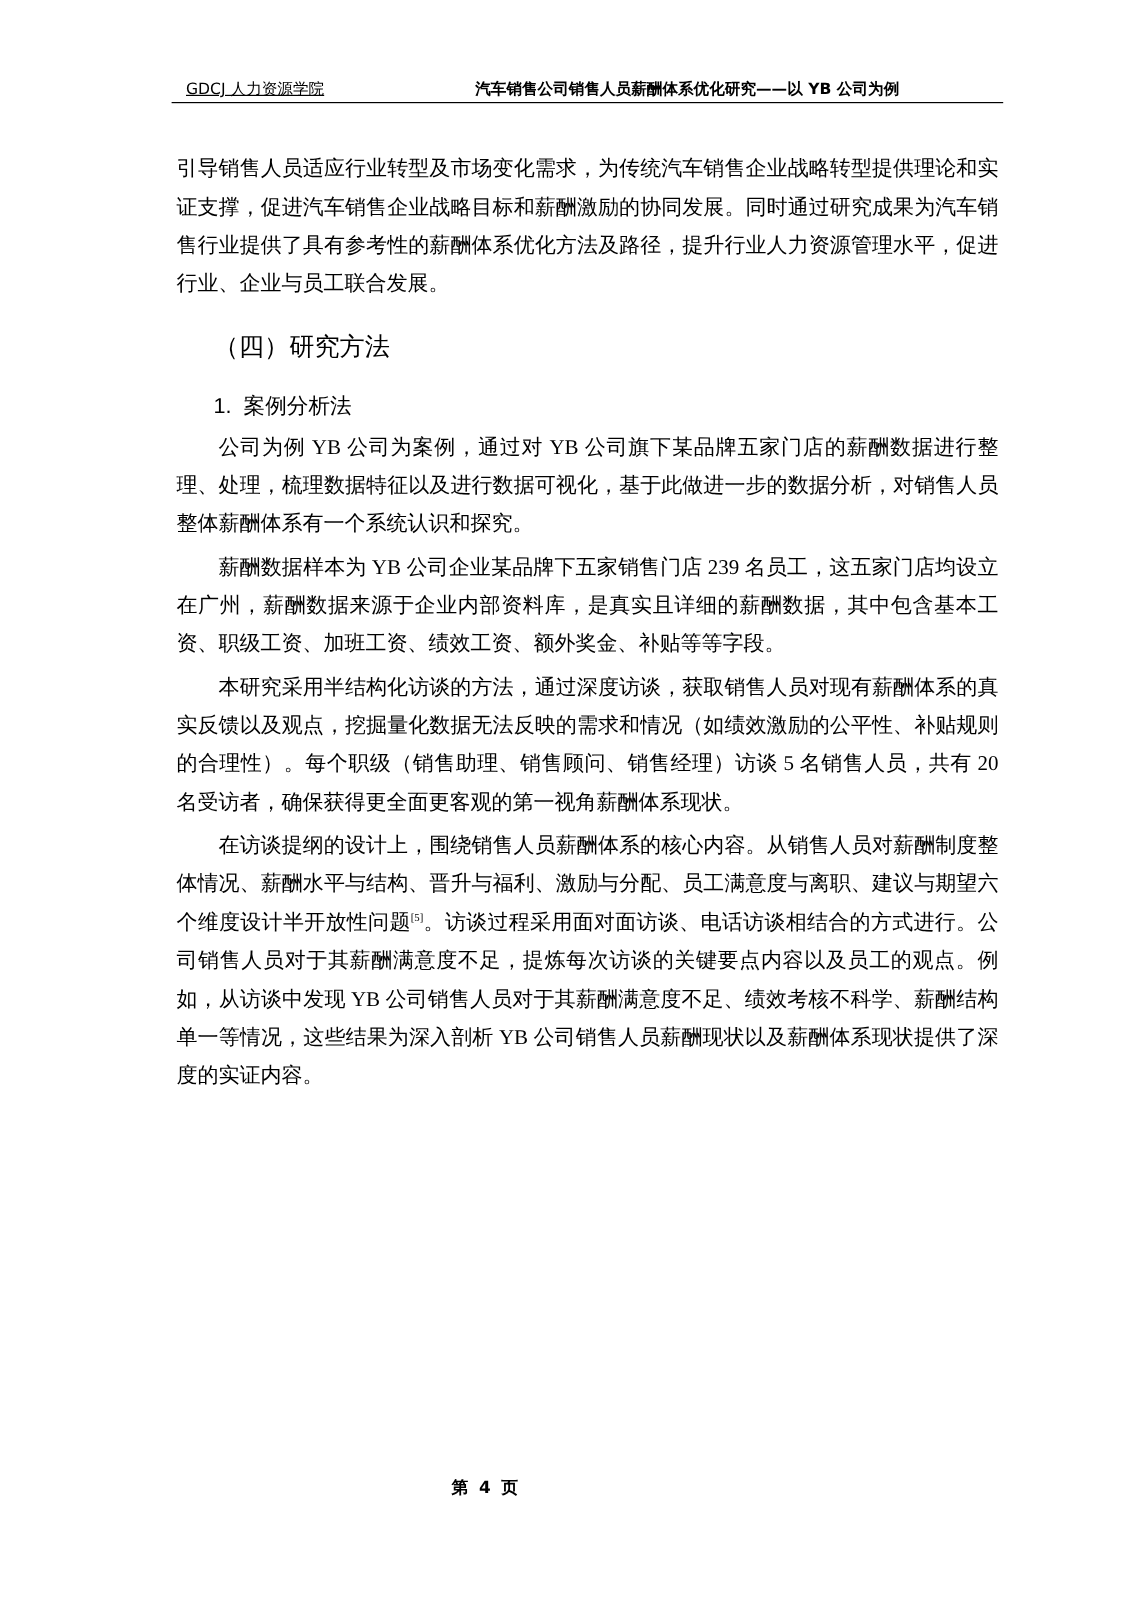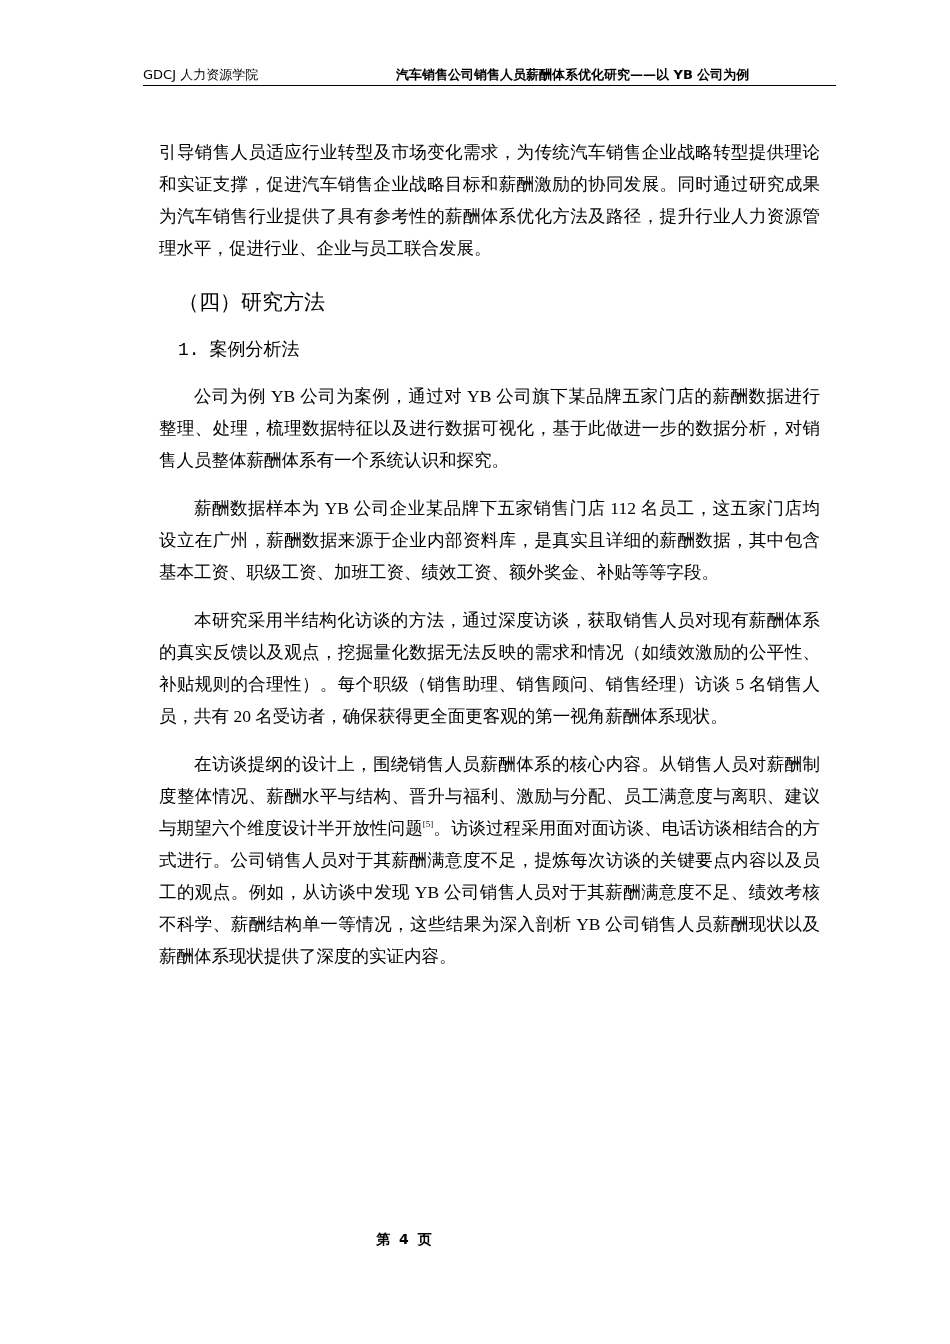--- a/index.html
+++ b/index.html
@@ -4,35 +4,35 @@
 <style>
   html, body { margin: 0; padding: 0; background: #ffffff; }
   body { width: 950px; height: 1344px; position: relative; overflow: hidden; color: #000; }
   .page { position: absolute; left: 0; top: 0; width: 950px; height: 1344px; background: #fff; }
   .header {
     position: absolute; left: 143px; top: 66px; width: 693px; height: 19px;
     border-bottom: 1.5px solid #000;
     font-family: "DejaVu Sans", "Liberation Sans", sans-serif;
     font-size: 13px; line-height: 18px;
   }
-  .header .left { position: absolute; left: 0; top: 0; }
+  .header .left { position: absolute; left: 12px; top: 0; text-decoration: underline; }
   .header .right { position: absolute; left: 253px; top: 0; white-space: nowrap; font-weight: bold; }
   .body {
     position: absolute; left: 143px; top: 120px; width: 693px;
     font-family: "Liberation Serif", "DejaVu Serif", serif;
     font-size: 17.5px; line-height: 32px; text-align: justify;
   }
-  .body p { margin: 16px; }
+  .body p { margin: 4px; }
   .indent { text-indent: 35px; }
   .h2 {
     font-family: Liberation Sans, sans-serif;
     font-size: 21px; line-height: 32px; margin: 22px 0 18px 35px !important;
   }
   .h3 {
-    font-family: Liberation Mono, monospace;
+    font-family: Liberation Sans, sans-serif;
     font-size: 18px; line-height: 28px; margin: 0 0 2px 35px !important;
   }
   .h3 .num { margin-right: 10px; }
   sup { font-size: 9px; line-height: 0; vertical-align: super; }
   .footer {
     position: absolute; left: 0; top: 1231px; width: 808px; text-align: center;
     font-family: "DejaVu Sans", "Liberation Sans", sans-serif;
     font-size: 14px; font-weight: bold; word-spacing: 4px;
   }
 </style>
@@ -48,20 +48,20 @@
 
   <div class="body">
     <p>引导销售人员适应行业转型及市场变化需求，为传统汽车销售企业战略转型提供理论和实证支撑，促进汽车销售企业战略目标和薪酬激励的协同发展。同时通过研究成果为汽车销售行业提供了具有参考性的薪酬体系优化方法及路径，提升行业人力资源管理水平，促进行业、企业与员工联合发展。</p>
 
     <p class="h2">（四）研究方法</p>
 
     <p class="h3">
       <span class="num">1.</span><span>案例分析法</span>
     </p>
     <p class="indent">公司为例 YB 公司为案例，通过对 YB 公司旗下某品牌五家门店的薪酬数据进行整理、处理，梳理数据特征以及进行数据可视化，基于此做进一步的数据分析，对销售人员整体薪酬体系有一个系统认识和探究。</p>
-    <p class="indent">薪酬数据样本为 YB 公司企业某品牌下五家销售门店 112 名员工，这五家门店均设立在广州，薪酬数据来源于企业内部资料库，是真实且详细的薪酬数据，其中包含基本工资、职级工资、加班工资、绩效工资、额外奖金、补贴等等字段。</p>
+    <p class="indent">薪酬数据样本为 YB 公司企业某品牌下五家销售门店 239 名员工，这五家门店均设立在广州，薪酬数据来源于企业内部资料库，是真实且详细的薪酬数据，其中包含基本工资、职级工资、加班工资、绩效工资、额外奖金、补贴等等字段。</p>
 
     <p class="indent">本研究采用半结构化访谈的方法，通过深度访谈，获取销售人员对现有薪酬体系的真实反馈以及观点，挖掘量化数据无法反映的需求和情况（如绩效激励的公平性、补贴规则的合理性）。每个职级（销售助理、销售顾问、销售经理）访谈 5 名销售人员，共有 20 名受访者，确保获得更全面更客观的第一视角薪酬体系现状。</p>
     <p class="indent"><span>在访谈提纲的设计上，围绕销售人员薪酬体系的核心内容。从销售人员对薪酬制度整体情况、薪酬水平与结构、晋升与福利、激励与分配、员工满意度与离职、建议与期望六个维度设计半开放性问题</span><sup>[5]</sup><span>。访谈过程采用面对面访谈、电话访谈相结合的方式进行。公司销售人员对于其薪酬满意度不足，提炼每次访谈的关键要点内容以及员工的观点。例如，从访谈中发现 YB 公司销售人员对于其薪酬满意度不足、绩效考核不科学、薪酬结构单一等情况，这些结果为深入剖析 YB 公司销售人员薪酬现状以及薪酬体系现状提供了深度的实证内容。</span></p>
   </div>
 
   <div class="footer">第 4 页</div>
 </div>
 
 </body></html>

